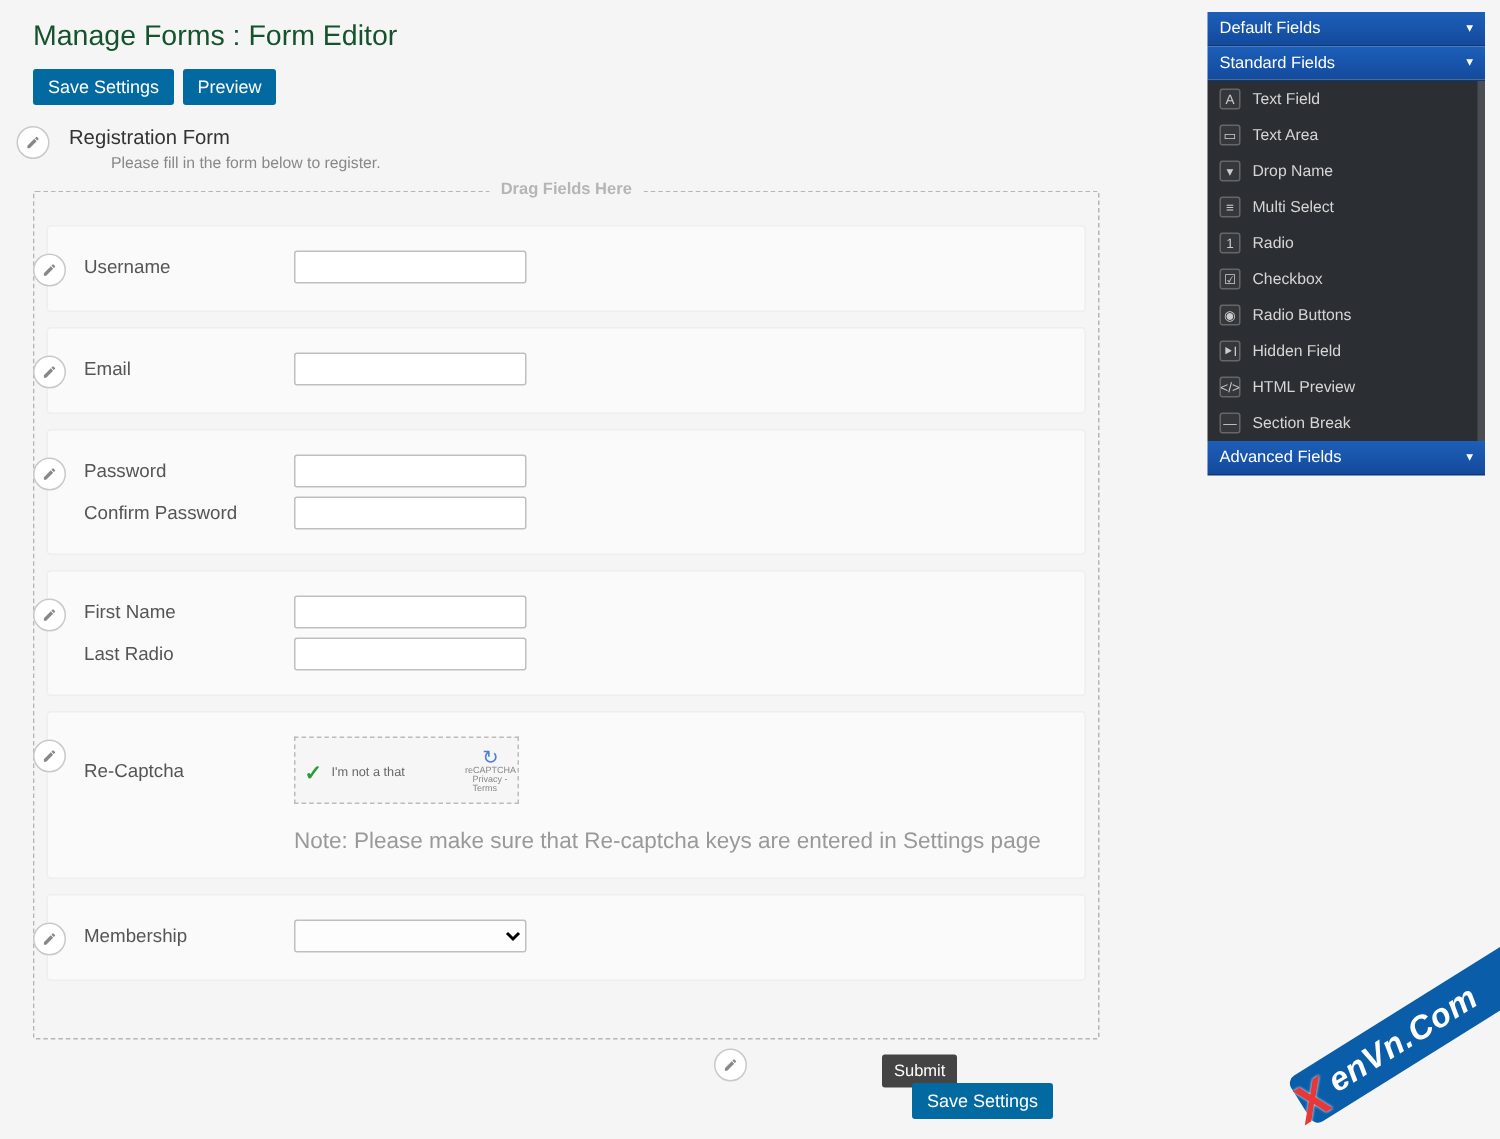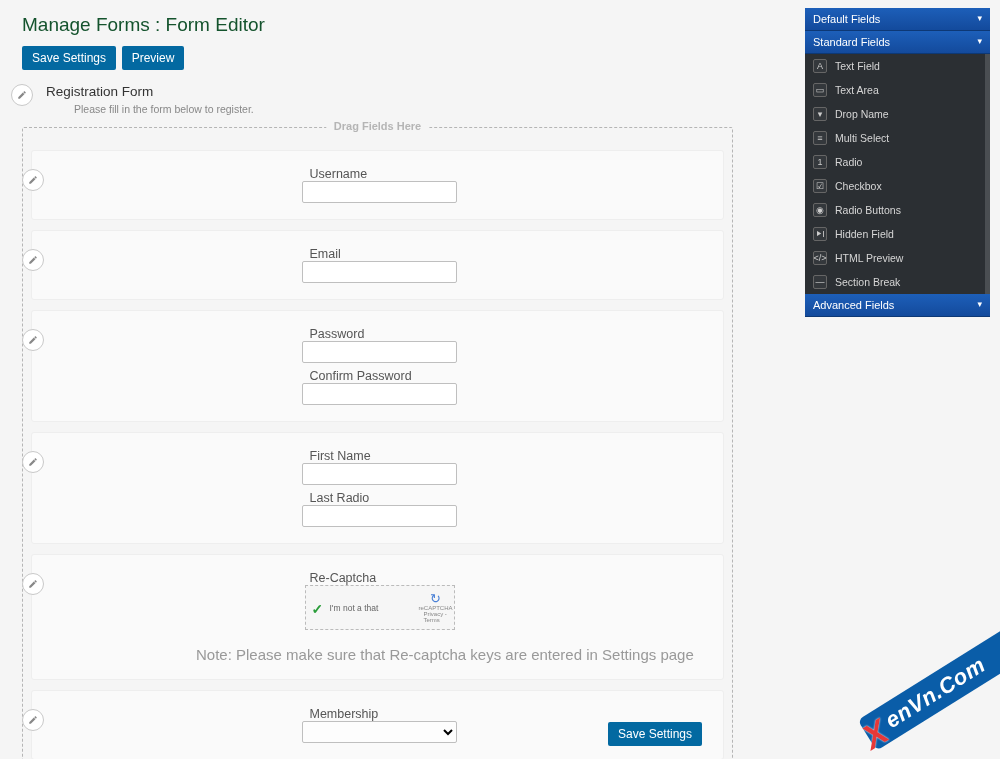--- a/index.html
+++ b/index.html
@@ -87,21 +87,20 @@
     border-radius: 3px;
     margin-bottom: 10px;
     padding: 16px 20px 16px 24px;
     min-height: 58px;
   }
   .field-card .edit-handle { left: -10px; top: 18px; }
   .field-row {
     display: flex;
     align-items: center;
     margin-bottom: 6px;
-    flex-direction: column;
   }
   .field-row:last-child { margin-bottom: 0; }
   .field-label {
     width: 140px;
     font-size: 12.5px;
     color: #555;
   }
   .field-input {
     width: 155px;
     height: 22px;

